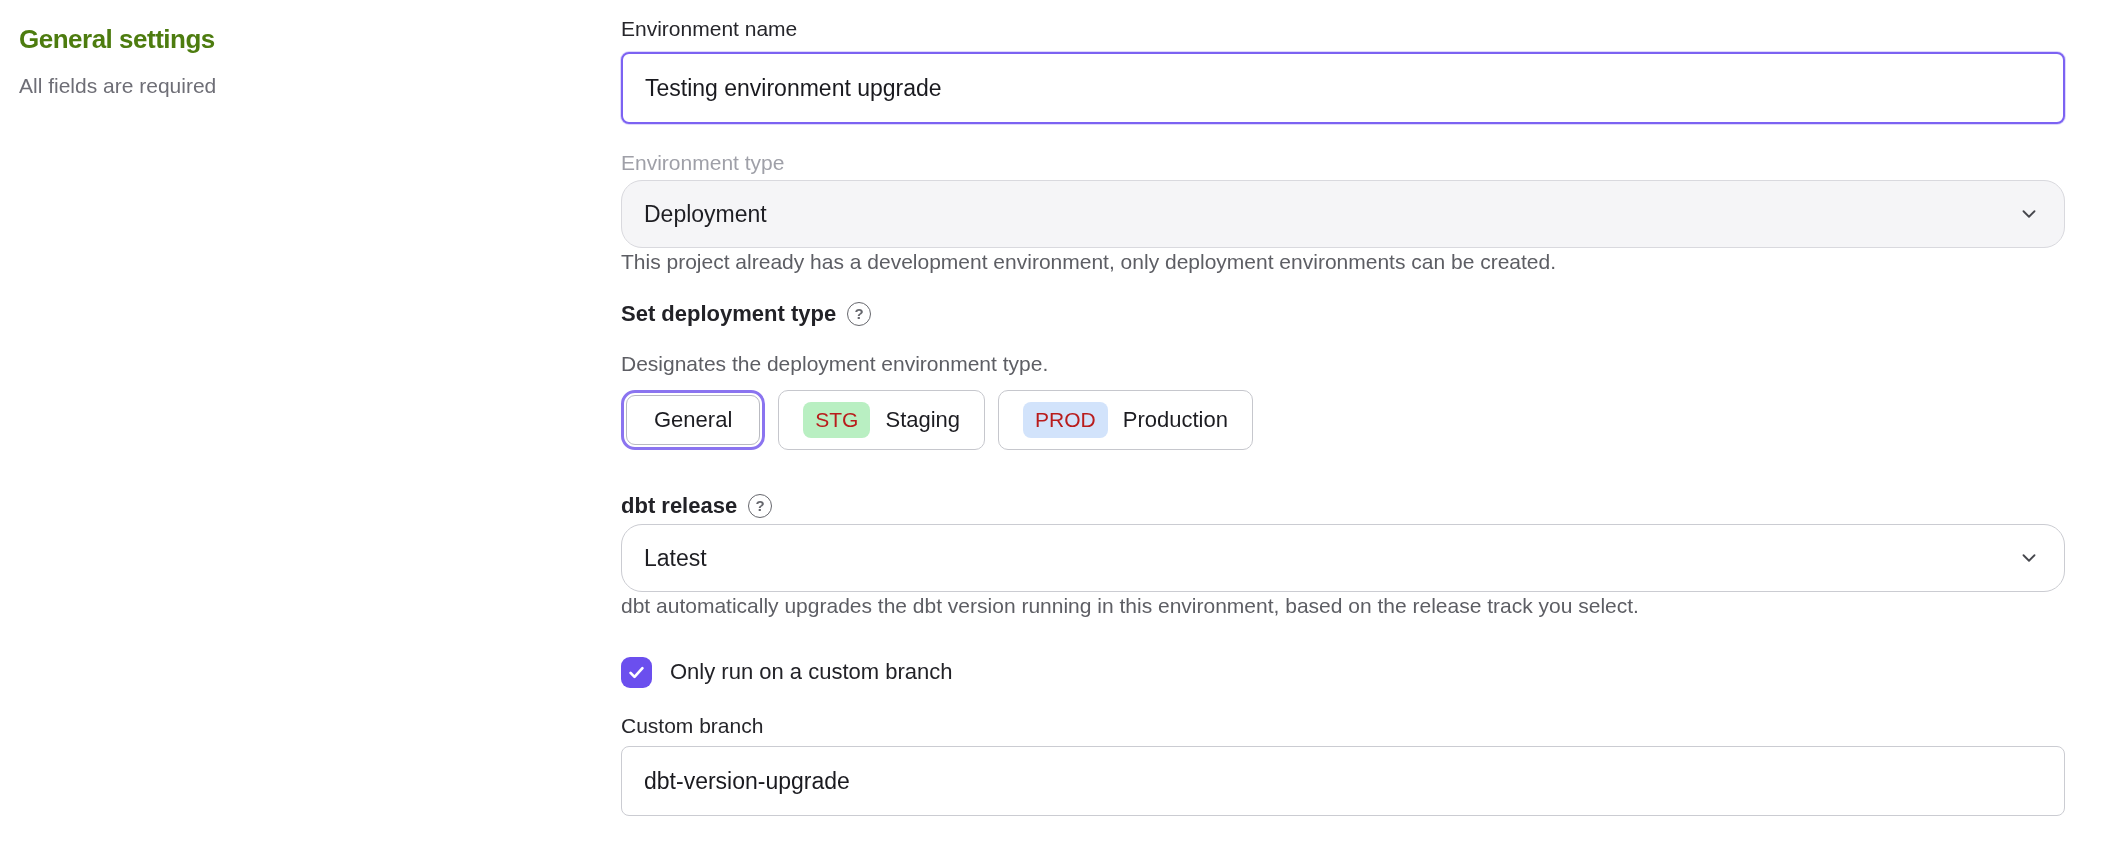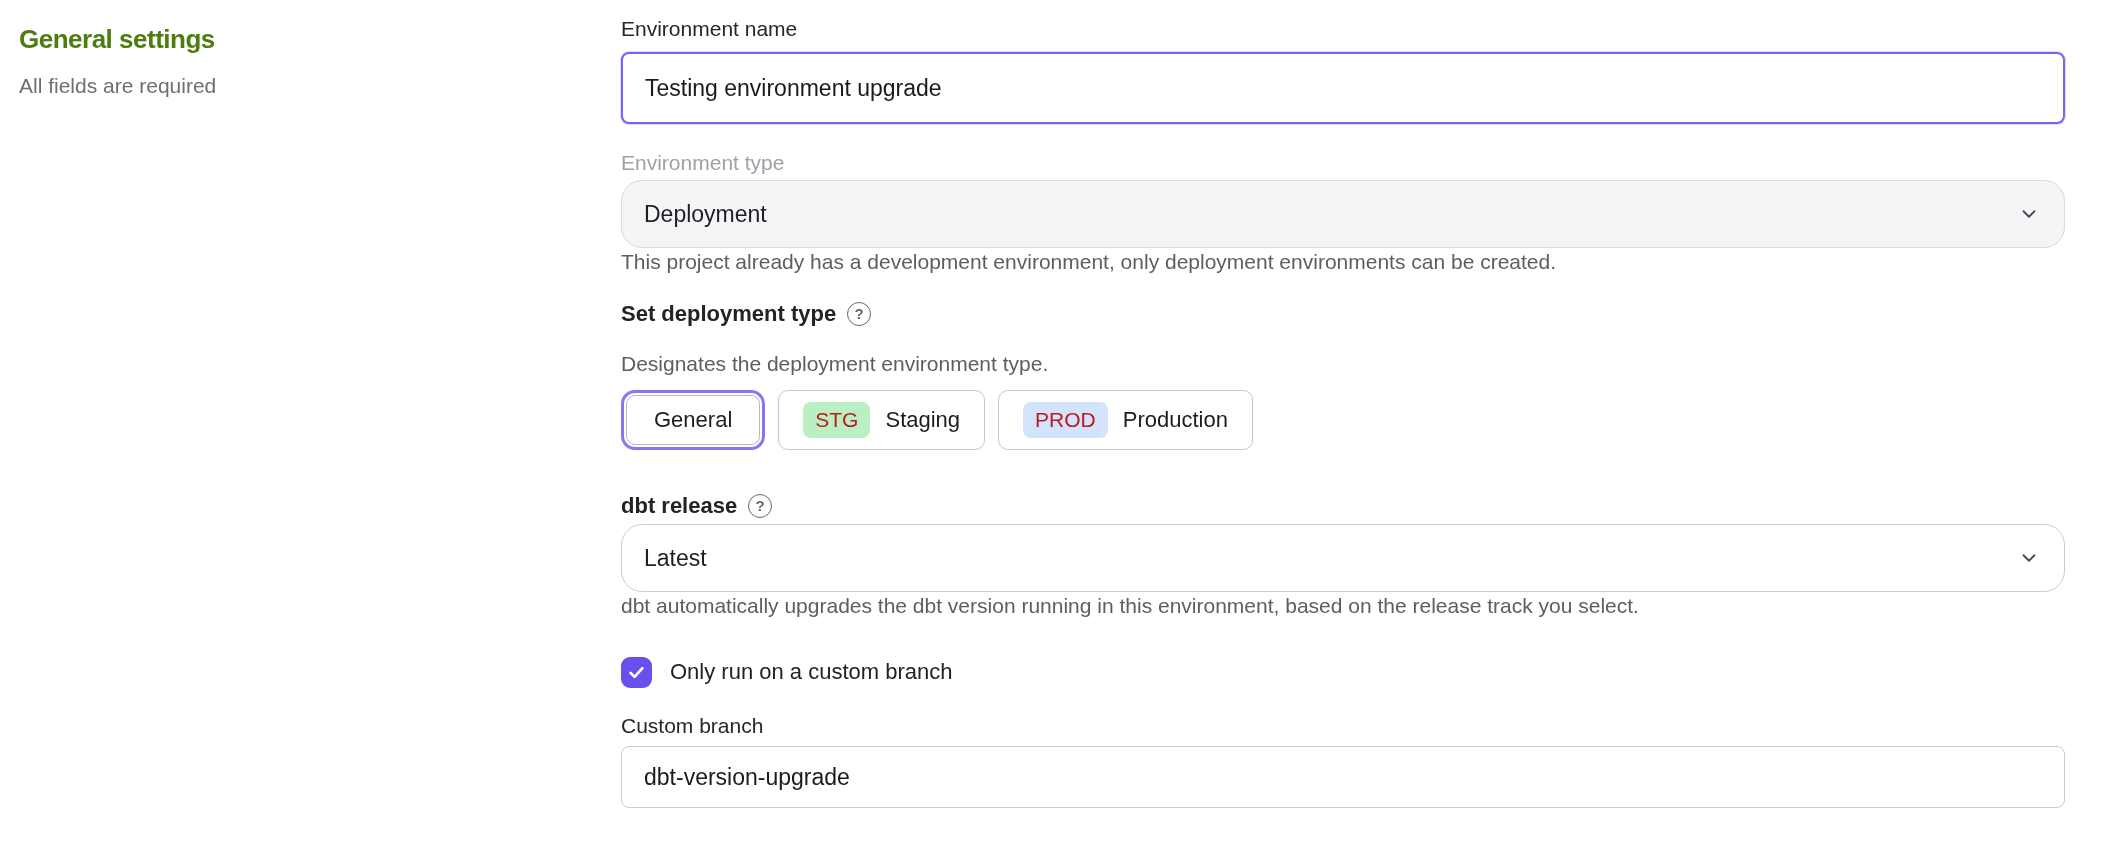--- a/index.html
+++ b/index.html
@@ -172,21 +172,21 @@
   }
 
   .mt-input { margin-top: 8px; }
   .mt-label2 { margin-top: 24px; }
   .mt-select { margin-top: 2px; }
   .mt-helper { margin-top: 0; }
   .mt-section { margin-top: 22px; }
   .mt-subdesc { margin-top: 20px; }
   .mt-version { margin-top: 40px; }
   .mt-branchlabel { margin-top: 24px; line-height: 28px; }
-  .mt-branchinput { margin-top: 6px; height: 62px; }
+  .mt-branchinput { margin-top: 6px; height: 70px; }
 </style>
 </head>
 <body>
 
 <div class="page">
 
   <div class="left-col">
     <div class="page-title">General settings</div>
     <div class="page-subtitle">All fields are required</div>
   </div>

